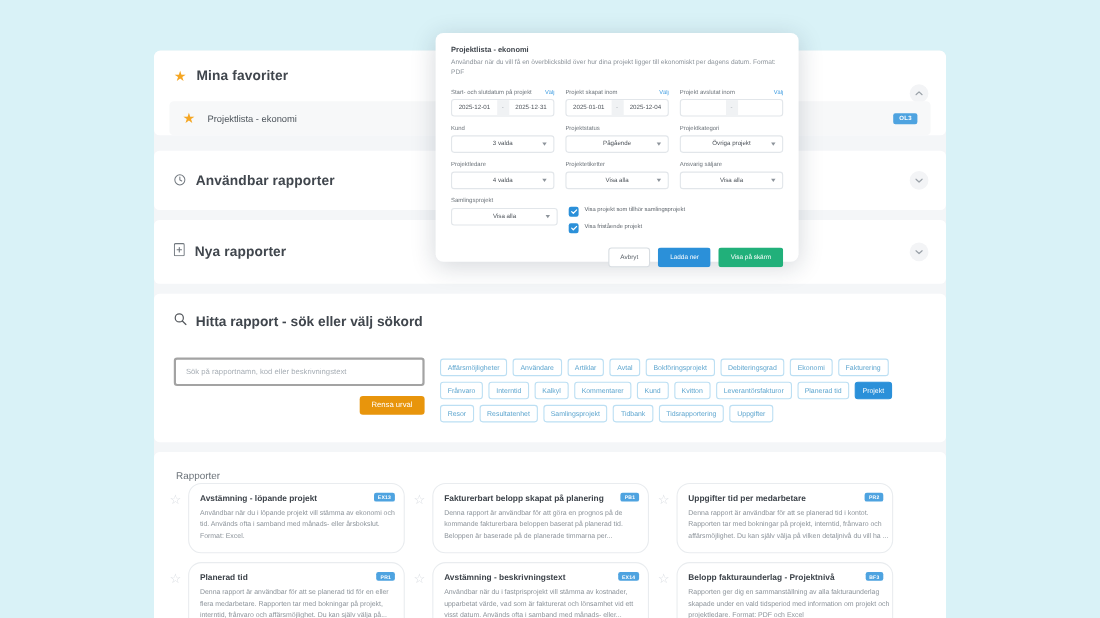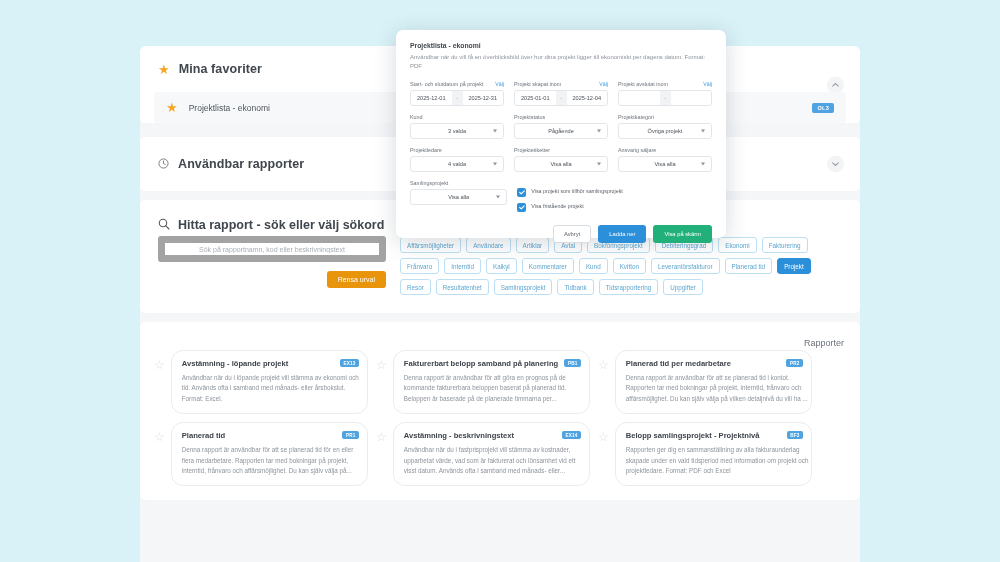--- a/index.html
+++ b/index.html
@@ -56,32 +56,31 @@
   .fav-label { font-size:8.5px; color:#4e555c; }
   .badge {
     position:absolute; right:12px; top:50%; transform:translateY(-50%);
     background:#4ea3e0; color:#fff;
     font-size:5.5px; font-weight:bold;
     padding:2px 5px; border-radius:2px; letter-spacing:.3px;
   }
 
   
   .search-panel { padding:16px 18px 18px 18px; }
-  .search-head { display:flex; align-items:center; gap:8px; margin-bottom:2px; }
+  .search-head { display:flex; align-items:center; gap:8px; margin-bottom:24px; }
   .search-title { font-size:12.5px; font-weight:bold; color:#40464d; }
   .search-body { display:flex; gap:14px; align-items:flex-start; }
   .search-left { width:228px; flex:none; }
   .search-input {
     width:100%; height:26px;
-    border:7px solid #a3a3a3; border-radius:3px;
+    border:2px solid #a3a3a3; border-radius:3px;
     font-size:7px; color:#9aa1a8;
     padding:0 9px;
     font-family:"Liberation Sans", sans-serif;
     background:#fff;
-    text-align:center;
   }
   .search-input::placeholder { color:#a7aeb5; }
   .clear-btn {
     margin-top:9px; float:right;
     background:#e8950c; color:#fff;
     border:none; border-radius:3px;
     font-size:7px; padding:5px 11px;
     font-family:"Liberation Sans", sans-serif;
     cursor:pointer;
   }
@@ -105,21 +104,21 @@
   .card-title { font-size:7.6px; font-weight:bold; color:#3d434a; margin-bottom:5px; padding-right:22px; }
   .card-desc { font-size:6.3px; line-height:1.65; color:#8d949b; }
   .card-badge {
     position:absolute; right:8px; top:8px;
     background:#4ea3e0; color:#fff;
     font-size:4.6px; font-weight:bold;
     padding:1.5px 3.5px; border-radius:2px; letter-spacing:.2px;
   }
   .card-star { padding-top:9px; }
 
-  .grid-head { font-size:9px; color:#6b7279; padding:6px 2px 2px 6px;text-align:right; }
+  .grid-head { font-size:9px; color:#6b7279; padding:6px 2px 2px 6px; }
 
   
   .overlay { position:absolute; inset:0; }
   .modal {
     position:absolute; left:396px; top:30px; width:330px; height:208px;
     background:#fff; border-radius:7px;
     box-shadow:0 4px 22px rgba(20,40,60,.18);
     padding:12px 14px 0 14px;
   }
   .m-title { font-size:6.8px; font-weight:bold; color:#41474e; margin-bottom:4px; }
@@ -195,20 +194,36 @@
         </span>
         <span class="panel-title">Användbar rapporter</span>
         <span class="chev">
           <svg width="7" height="5" viewBox="0 0 7 5">
               <path d="M0.7 1.4 L3.5 4 L6.3 1.4" fill="none" stroke="#9aa1a8" stroke-width="1.1" stroke-linecap="round" stroke-linejoin="round"></path>
             </svg>
         </span>
       </div>
     </div>
 
+    <div class="panel">
+      <div class="panel-head" style="padding:20px 18px;">
+        <span>
+          <svg width="10" height="12" viewBox="0 0 10 12">
+              <rect x="0.5" y="0.5" width="9" height="11" rx="1" fill="none" stroke="#70777e" stroke-width="1"></rect>
+              <path d="M5 4 V8 M3 6 H7" stroke="#70777e" stroke-width="1" stroke-linecap="round"></path>
+            </svg>
+        </span>
+        <span class="panel-title">Nya rapporter</span>
+        <span class="chev">
+          <svg width="7" height="5" viewBox="0 0 7 5">
+              <path d="M0.7 1.4 L3.5 4 L6.3 1.4" fill="none" stroke="#9aa1a8" stroke-width="1.1" stroke-linecap="round" stroke-linejoin="round"></path>
+            </svg>
+        </span>
+      </div>
+    </div>
 
     <div class="panel search-panel">
       <div class="search-head">
         <span>
           <svg width="12" height="12" viewBox="0 0 12 12">
               <circle cx="5" cy="5" r="3.7" fill="none" stroke="#55595e" stroke-width="1.1"></circle>
               <path d="M7.8 7.8 L11 11" stroke="#55595e" stroke-width="1.1" stroke-linecap="round"></path>
             </svg>
         </span>
         <span class="search-title">Hitta rapport - sök eller välj sökord</span>
@@ -253,29 +268,29 @@
             <span class="card-star star-out">☆</span>
             <div class="card">
               <div class="card-title">Avstämning - löpande projekt</div>
               <div class="card-desc">Användbar när du i löpande projekt vill stämma av ekonomi och tid. Används ofta i samband med månads- eller årsbokslut. Format: Excel.</div>
               <div class="card-badge">EX13</div>
             </div>
           </div>
           <div class="card-wrap">
             <span class="card-star star-out">☆</span>
             <div class="card">
-              <div class="card-title">Fakturerbart belopp samband på planering</div>
+              <div class="card-title">Fakturerbart belopp skapat på planering</div>
               <div class="card-desc">Denna rapport är användbar för att göra en prognos på de kommande fakturerbara beloppen baserat på planerad tid. Beloppen är baserade på de planerade timmarna per...</div>
               <div class="card-badge">PB1</div>
             </div>
           </div>
           <div class="card-wrap">
             <span class="card-star star-out">☆</span>
             <div class="card">
-              <div class="card-title">Planerad tid per medarbetare</div>
+              <div class="card-title">Uppgifter tid per medarbetare</div>
               <div class="card-desc">Denna rapport är användbar för att se planerad tid i kontot. Rapporten tar med bokningar på projekt, interntid, frånvaro och affärsmöjlighet. Du kan själv välja på vilken detaljnivå du vill ha ...</div>
               <div class="card-badge">PR2</div>
             </div>
           </div>
           <div class="card-wrap">
             <span class="card-star star-out">☆</span>
             <div class="card">
               <div class="card-title">Planerad tid</div>
               <div class="card-desc">Denna rapport är användbar för att se planerad tid för en eller flera medarbetare. Rapporten tar med bokningar på projekt, interntid, frånvaro och affärsmöjlighet. Du kan själv välja på...</div>
               <div class="card-badge">PR1</div>
@@ -285,21 +300,21 @@
             <span class="card-star star-out">☆</span>
             <div class="card">
               <div class="card-title">Avstämning - beskrivningstext</div>
               <div class="card-desc">Användbar när du i fastprisprojekt vill stämma av kostnader, upparbetat värde, vad som är fakturerat och lönsamhet vid ett visst datum. Används ofta i samband med månads- eller...</div>
               <div class="card-badge">EX14</div>
             </div>
           </div>
           <div class="card-wrap">
             <span class="card-star star-out">☆</span>
             <div class="card">
-              <div class="card-title">Belopp samlingsprojekt - Projektnivå</div>
+              <div class="card-title">Belopp fakturaunderlag - Projektnivå</div>
               <div class="card-desc">Rapporten ger dig en sammanställning av alla fakturaunderlag skapade under en vald tidsperiod med information om projekt och projektledare. Format: PDF och Excel</div>
               <div class="card-badge">BF3</div>
             </div>
           </div>
         </div>
     </div>
 
   </div>
 
   <div class="overlay">

